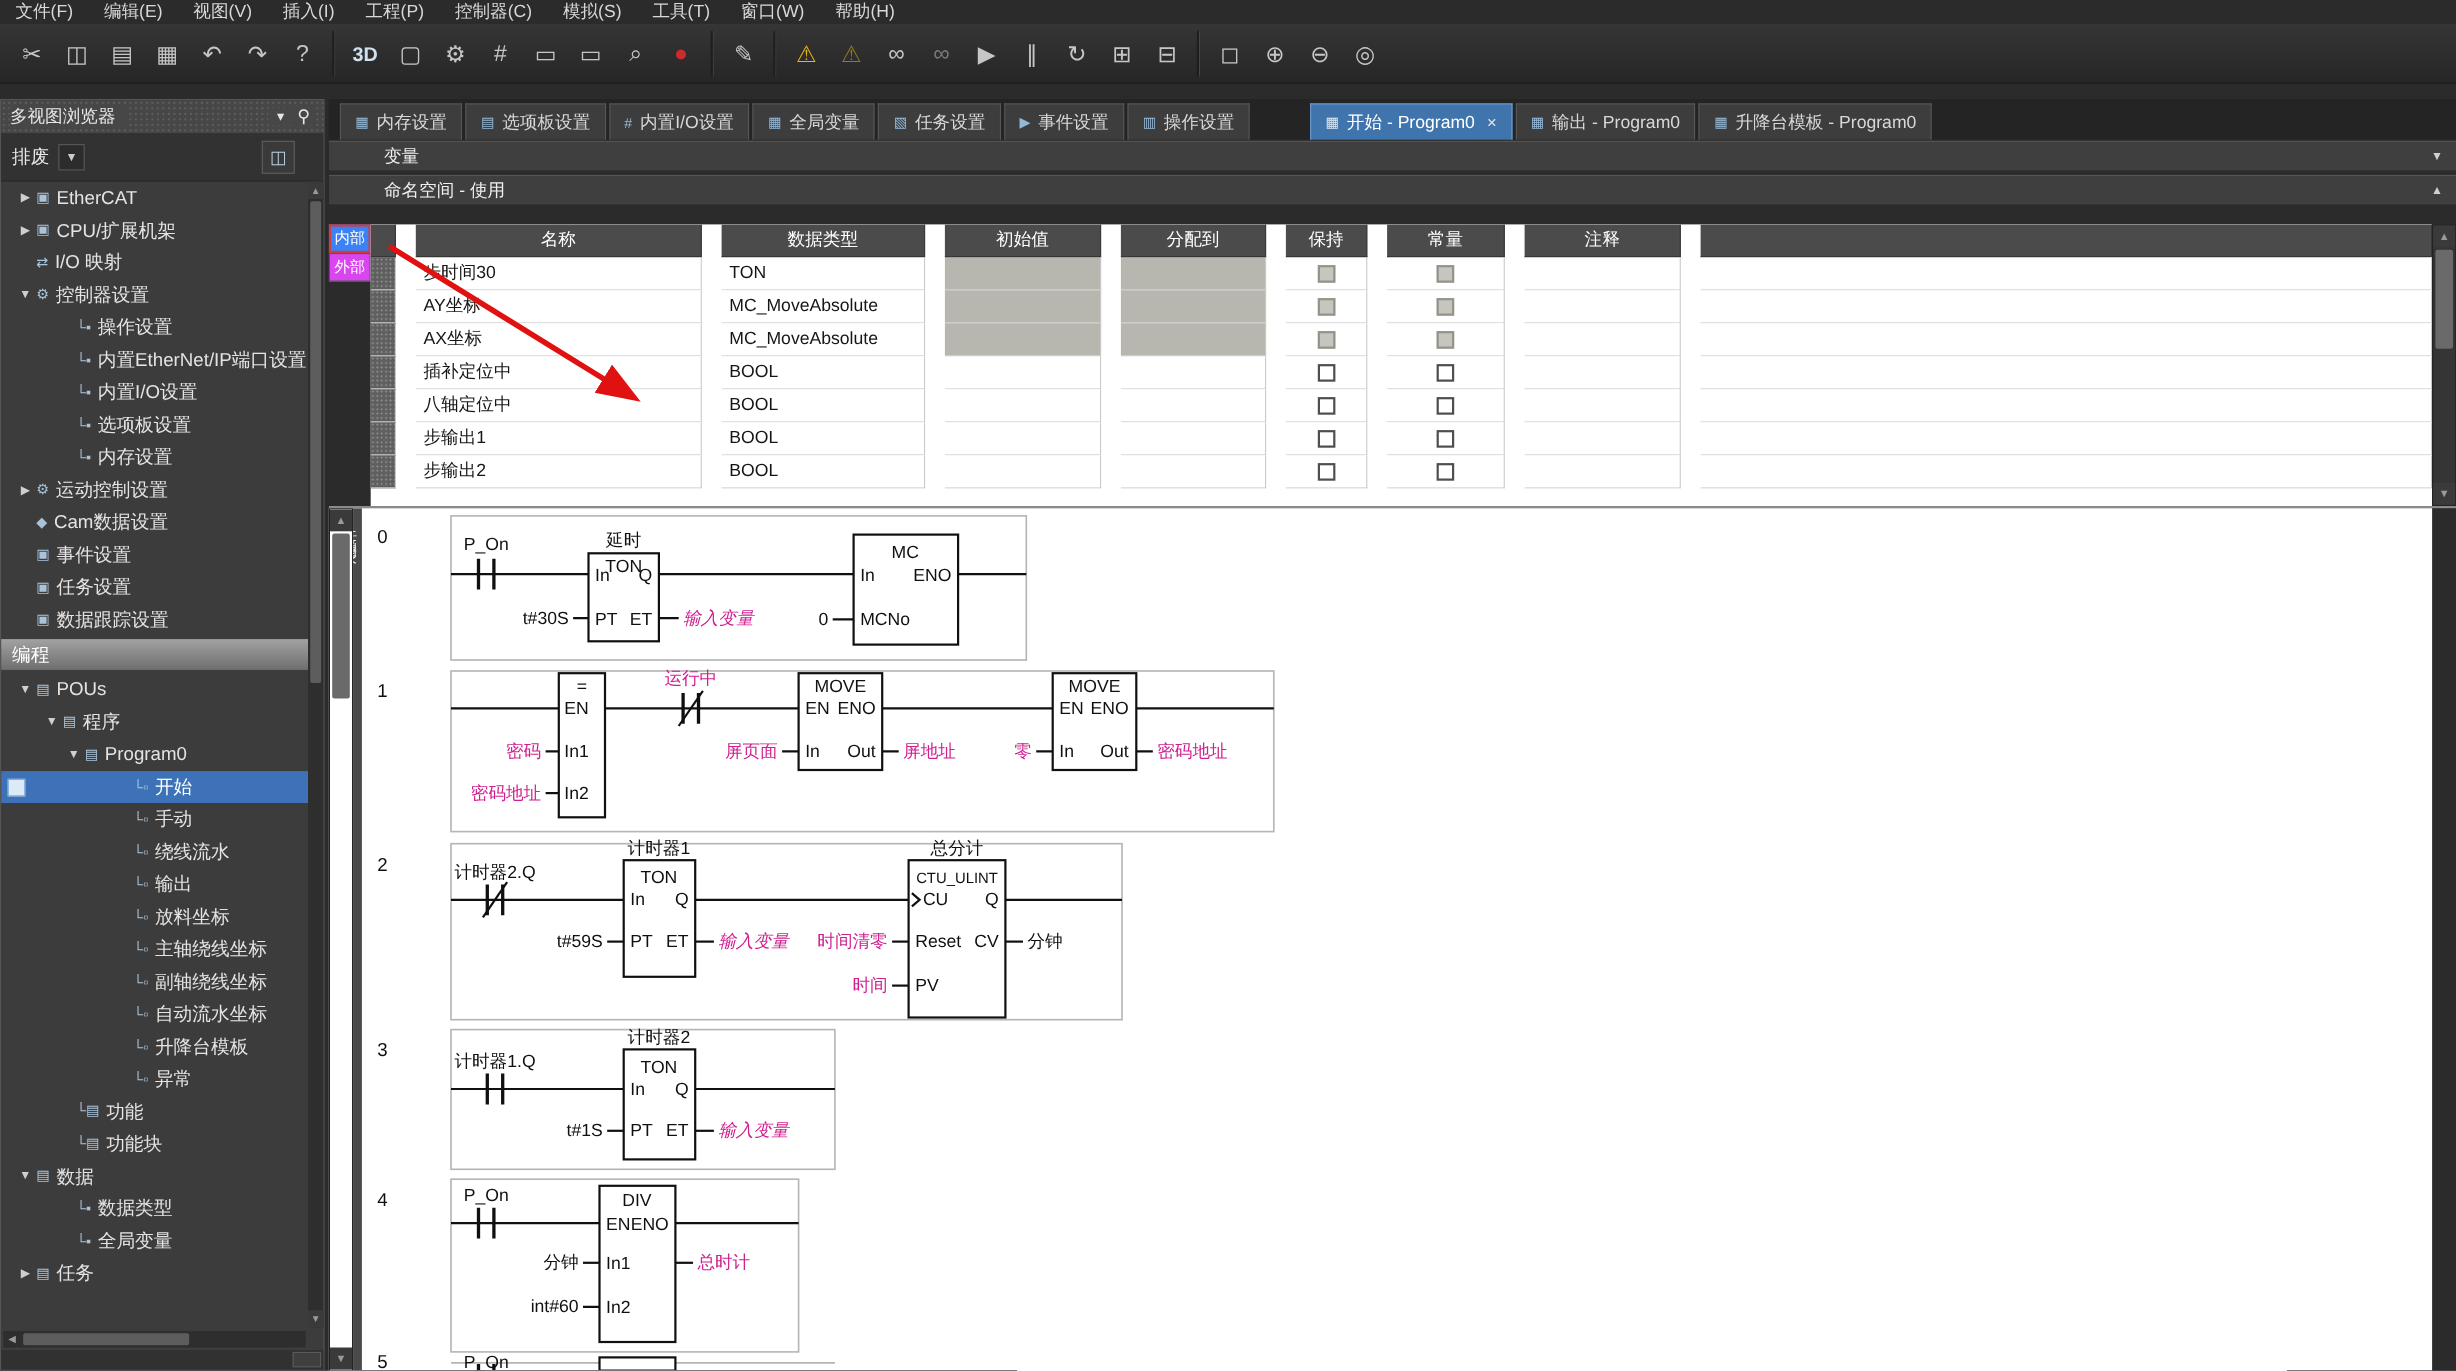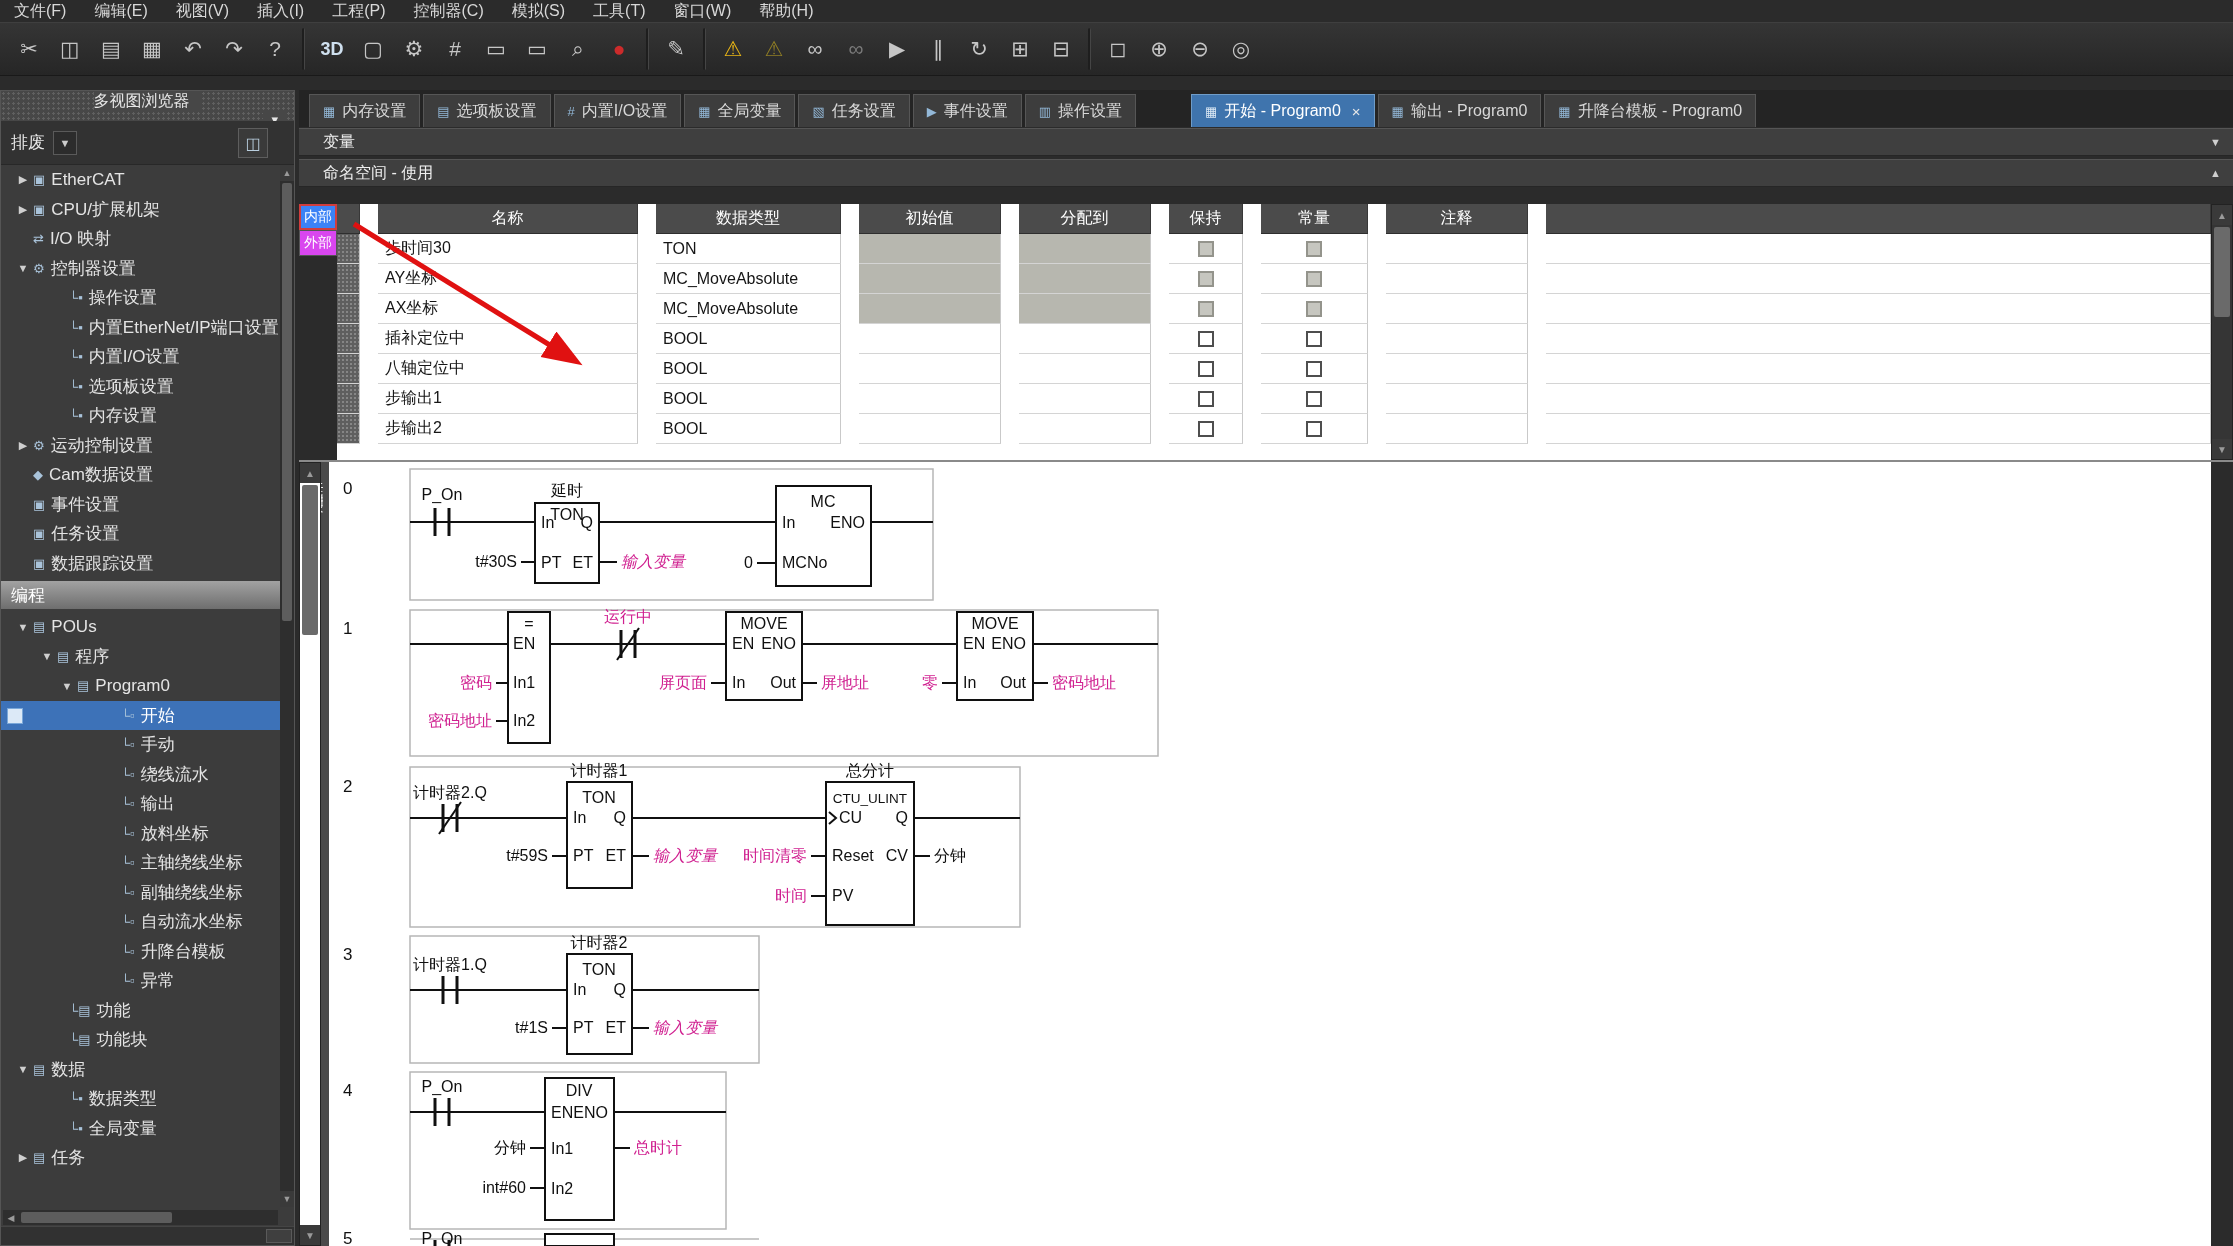--- a/index.html
+++ b/index.html
@@ -22,21 +22,21 @@
   .tbtn.warn { color:#e8b516; }
   .tbtn.warn.dim { color:#8f7d25; }
   .tbtn.red { color:#cc2b2b; }
   .tbtn.dim { color:#7a7a7a; }
 
   
   .sidebar { position:absolute; left:0; top:90px; width:295px; height:1156px;
     background:#3c3c3c; border:1px solid #555; }
   .mvb-header { height:30px; background:#474747;
     background-image:radial-gradient(#606060 1.2px, transparent 1.2px); background-size:5px 5px;
-    display:flex; align-items:center; padding:0 8px; color:#e6e6e6; font-size:16px;flex-direction:column; }
+    display:flex; align-items:center; padding:0 8px; color:#e6e6e6; font-size:16px; }
   .mvb-title { background:#474747; padding-right:12px; }
   .mvb-collapse { margin-left:auto; background:#474747; padding:0 8px; font-size:13px; }
   .mvb-pin { background:#474747; padding:0 4px; font-size:16px; }
   .device-row { height:44px; background:#323232; border-bottom:1px solid #282828;
     position:relative; display:flex; align-items:center; padding-left:10px; color:#e8e8e8; font-size:17px; }
   .device-dd { width:24px; height:24px; margin-left:8px; background:#2c2c2c;
     border:1px solid #5a5a5a; color:#ccc; font-size:11px; cursor:pointer; }
   .device-panel-btn { position:absolute; right:26px; top:7px; width:30px; height:30px;
     background:#3a3a3a; border:1px solid #5e5e5e; color:#b9cede; font-size:16px; cursor:pointer; }
   .tree { position:absolute; left:0; top:74px; right:14px; bottom:38px; overflow:hidden;
@@ -79,21 +79,21 @@
     font-size:16px; white-space:nowrap; cursor:pointer; }
   .tab .tab-icon { font-size:13px; color:#93b8d8; }
   .tab.active { background:#3f74ad; color:#fff; border-color:#6f9cc8; }
   .tab.active .tab-icon { color:#dce9f5; }
   .tab.gap { margin-left:52px; }
   .tab-close { font-size:15px; margin-left:4px; color:#e8e8e8; display:none; }
   .tab.active .tab-close { display:inline; }
 
   .varbar { position:absolute; left:0; right:0; height:28px; background:#3f3f3f;
     border-top:1px solid #555; border-bottom:1px solid #262626; color:#efefef; font-size:16px;
-    display:flex; align-items:center; padding-left:24px; }
+    display:flex; align-items:center; padding-left:50px; }
   .varb1 { top:40px; } .varb2 { top:71px; }
   .varbar-btn { position:absolute; right:12px; font-size:11px; color:#cfcfcf; }
 
   .side-tabs { position:absolute; left:0; top:116px; width:38px; }
   .side-tab { width:38px; height:26px; background:#d946ef; border:1px solid #555; color:#fff;
     font-size:14px; display:flex; align-items:center; justify-content:center; cursor:pointer; }
   .side-tab.active { border:2px solid #d13d3d; background:#3b82f6; }
 
   .vartable { position:absolute; left:38px; top:116px; right:22px; height:256px;
     background:#fff; overflow:hidden; }

